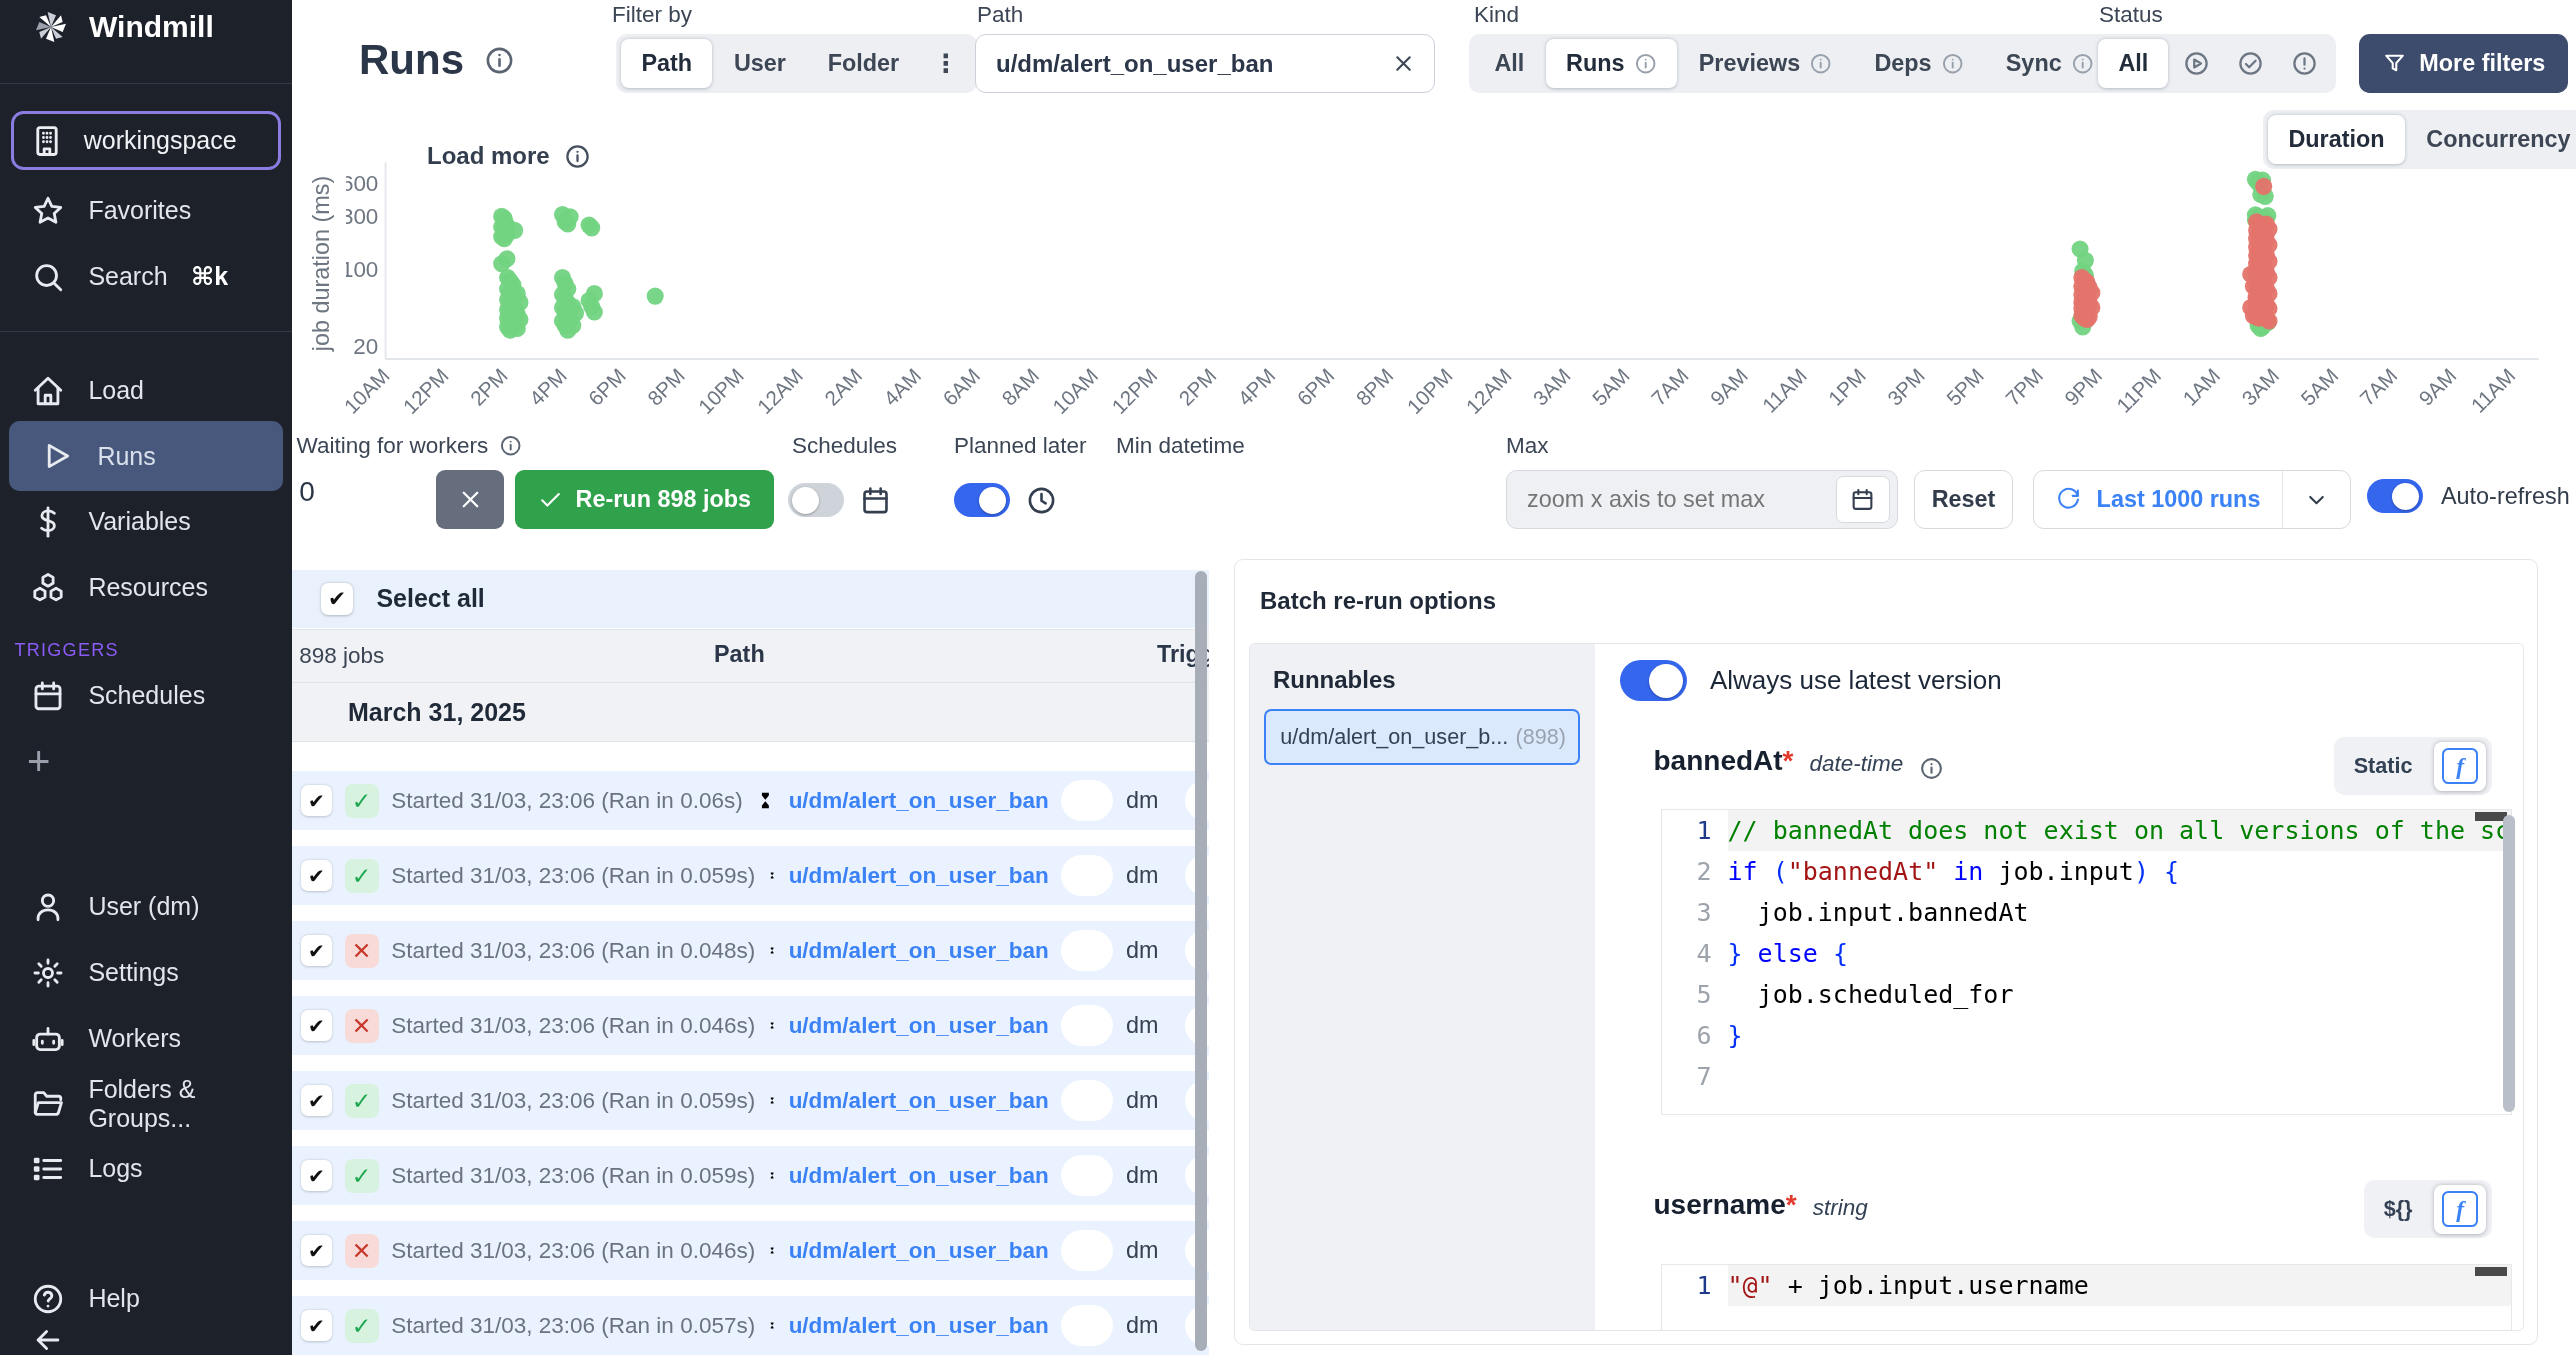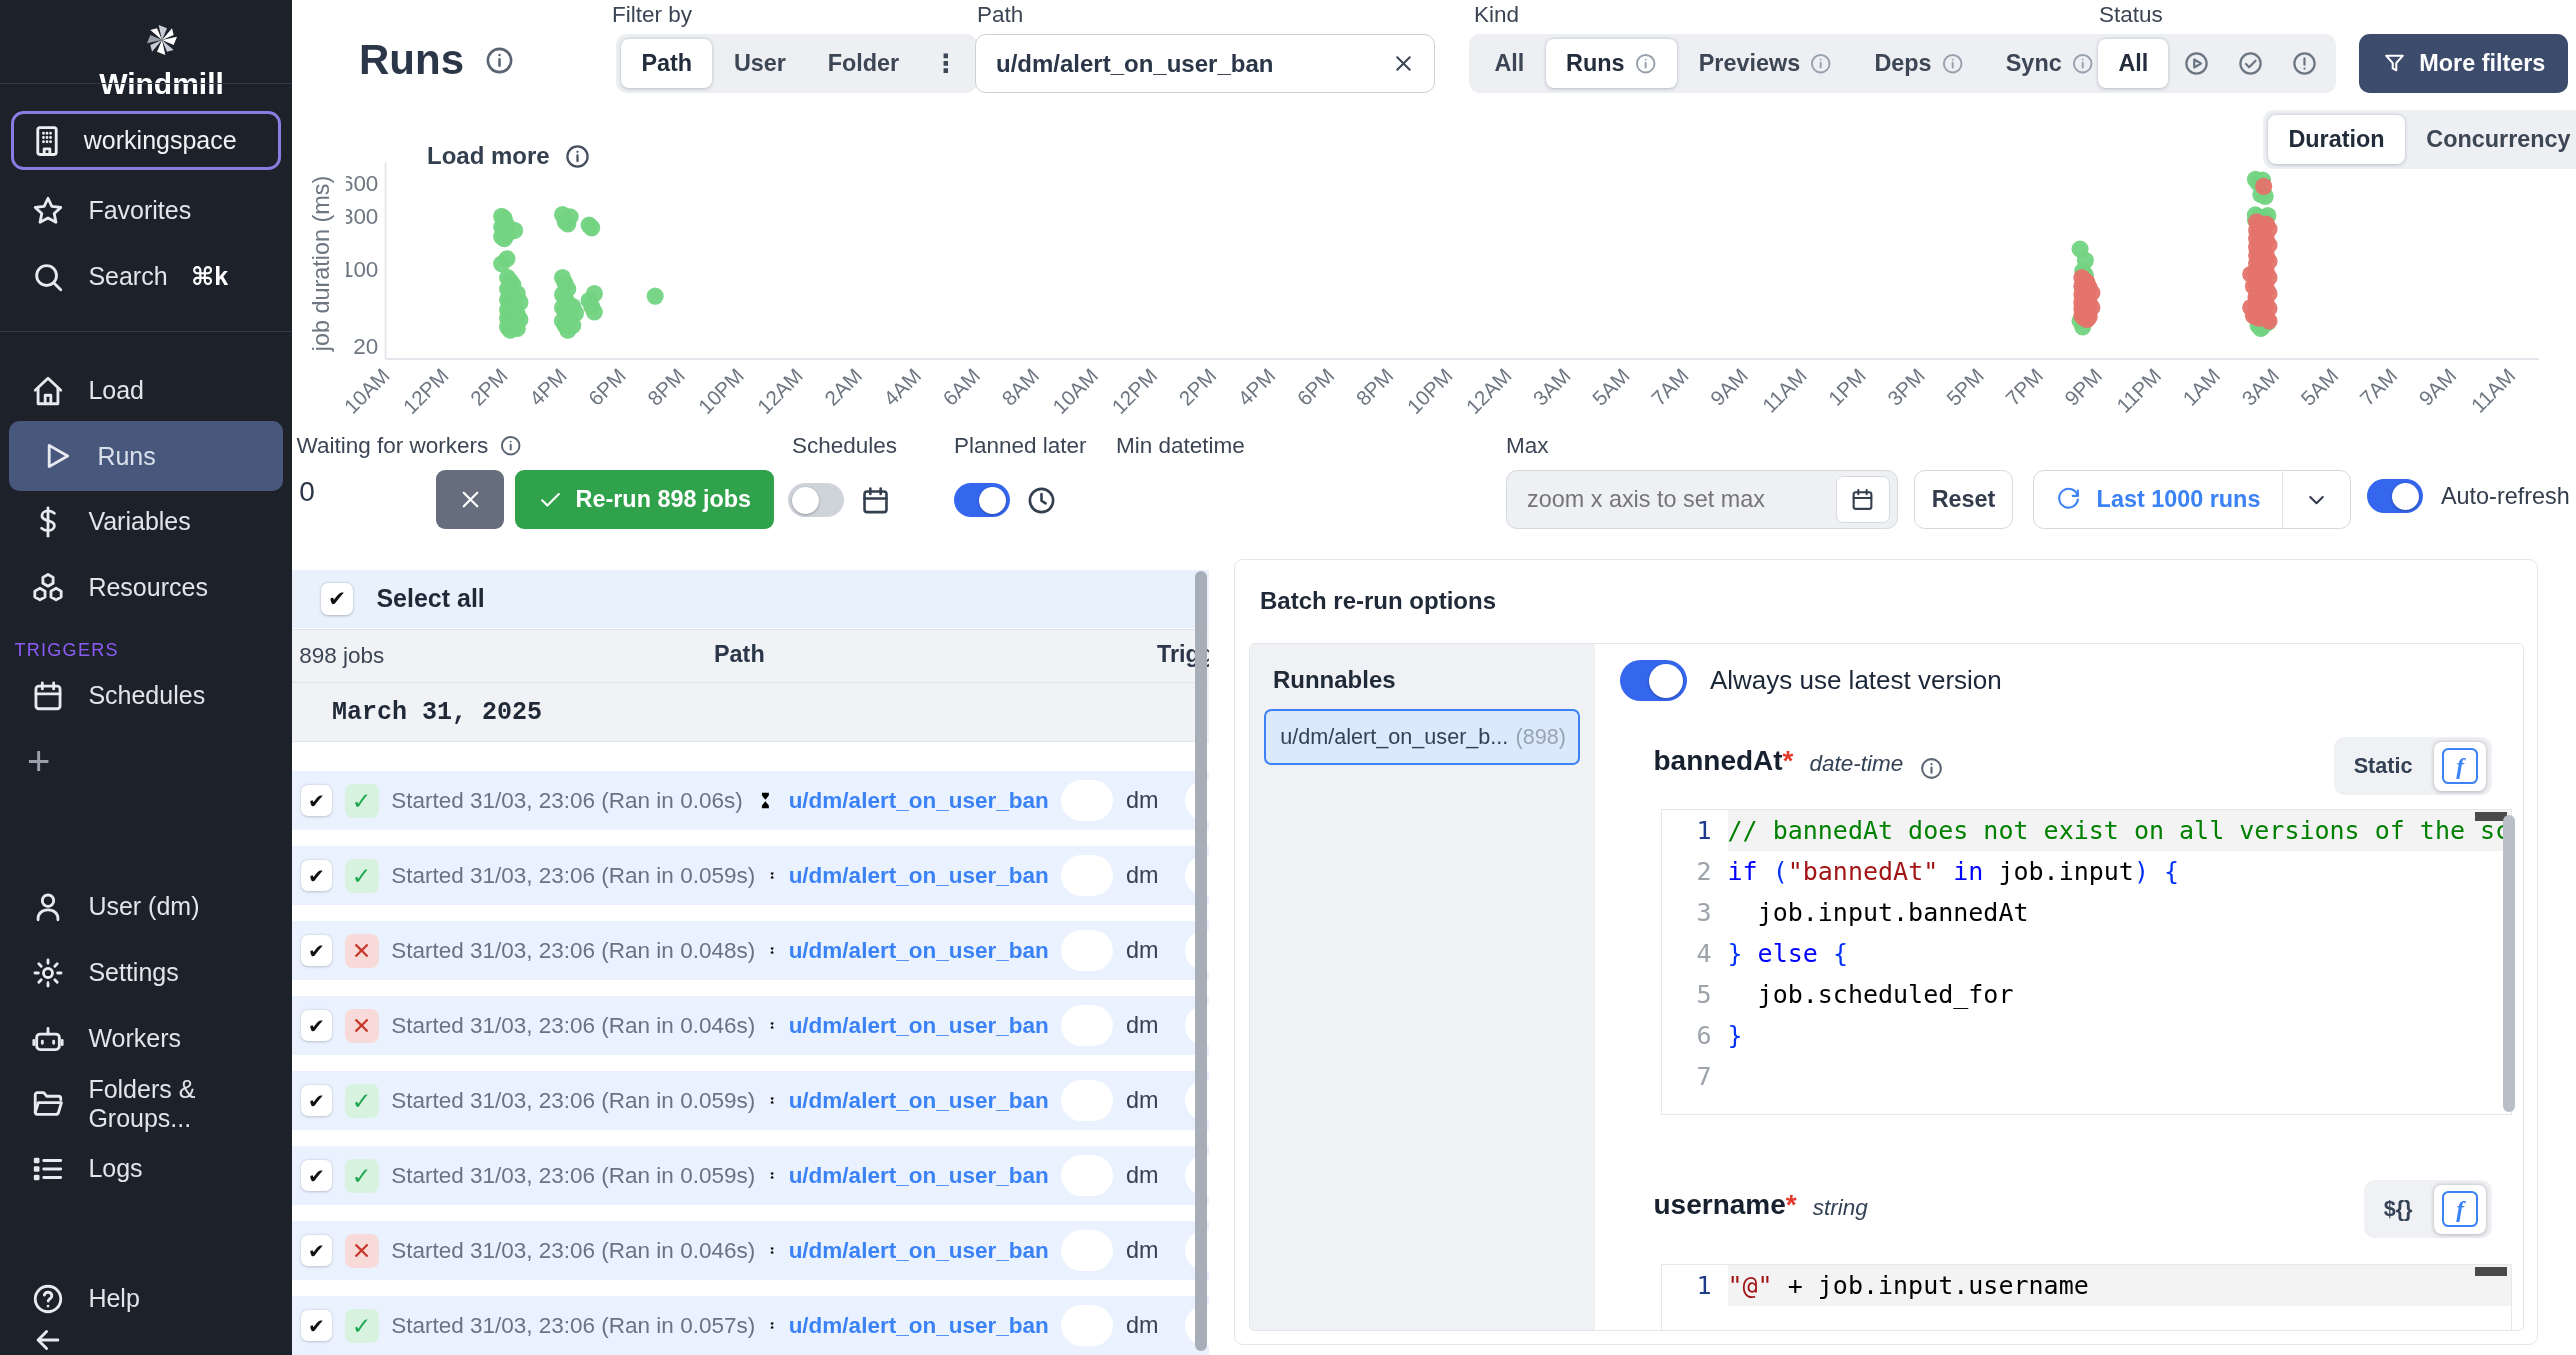--- a/index.html
+++ b/index.html
@@ -6,21 +6,21 @@
   body{width:2576px;height:1355px;overflow:hidden;font-family:"Liberation Sans","DejaVu Sans",sans-serif;color:#2b3445;}
   .app{position:relative;width:2576px;height:1355px;display:flex;}
   i[data-icon]{display:inline-flex;align-items:center;justify-content:center;flex:none;}
   i[data-icon] svg{width:100%;height:100%;stroke:currentColor;fill:none;stroke-width:2;stroke-linecap:round;stroke-linejoin:round;}
 
   
   .sidebar{position:relative;width:292px;height:1355px;background:#1d212a;flex:none;color:#dde1e8;z-index:10;}
   .sb-row{position:absolute;left:0;width:292px;display:flex;align-items:center;gap:23.4px;padding-left:31px;box-sizing:border-box;cursor:pointer;}
   .sb-row i{width:34px;height:34px;color:#e7eaef;}
   .sb-label{font-size:25px;color:#e2e5ea;}
-  .logo-row{top:20px;height:54px;gap:7px;flex-direction:column;}
+  .logo-row{top:0;height:54px;gap:18px;}
   .logo-row .sb-label{font-weight:bold;font-size:30px;color:#fff;}
   .sb-div{position:absolute;left:0;width:292px;height:0;border-top:1.8px solid #343945;}
   .workspace-btn{position:absolute;left:10.8px;top:111px;width:270px;height:59px;border:3.6px solid #8a7ce0;border-radius:12.6px;display:flex;align-items:center;gap:20px;padding-left:16px;box-sizing:border-box;cursor:pointer;}
   .workspace-btn i{width:34px;height:34px;color:#eceef2;}
   .workspace-btn span{font-size:25px;color:#f1f2f5;}
   .kbd{font-weight:bold;color:#fff;font-size:25px;}
   .runs-active{background:#47587c;border-radius:10.8px;left:9px;width:274px;}
   .runs-active .sb-label{color:#d9e0ec;}
   .triggers-label{position:absolute;left:14.4px;top:640px;font-size:18px;letter-spacing:1.3px;color:#8b5cf6;}
   .plus-btn{position:absolute;left:27px;top:739px;font-size:40px;color:#9aa0ab;font-weight:300;cursor:pointer;}
@@ -81,21 +81,21 @@
 
   
   .table-pane{position:absolute;left:0;top:566px;width:917px;height:789px;overflow:hidden;}
   .selectall{position:absolute;left:0;top:3.6px;width:917px;height:58px;background:#e8f1fc;display:flex;align-items:center;gap:23.4px;padding-left:29px;box-sizing:border-box;}
   .chk{width:32px;height:32px;background:#fff;border-radius:7.2px;box-shadow:0 0.9px 2.7px rgba(0,0,0,.25);display:flex;align-items:center;justify-content:center;font-size:21.6px;color:#111;cursor:pointer;flex:none;}
   .selectall b{font-size:25px;color:#1f2937;}
   .thead{position:absolute;left:0;top:63px;width:917px;height:54px;background:#f0f2f5;border-top:1.8px solid #e0e4e9;border-bottom:1.8px solid #e0e4e9;box-sizing:border-box;}
   .thead .c1{position:absolute;left:7.2px;top:12.6px;font-size:22.5px;color:#3b4554;}
   .thead .c2{position:absolute;left:422px;top:10.8px;font-size:23.4px;font-weight:bold;color:#2b3648;}
   .thead .c3{position:absolute;left:865px;top:10.8px;font-size:23.4px;font-weight:bold;color:#2b3648;white-space:nowrap;}
-  .dategroup{position:absolute;left:0;top:117px;width:917px;height:59px;background:#f0f2f5;border-bottom:1.8px solid #e0e4e9;display:flex;align-items:center;padding-left:40px;box-sizing:border-box;font-size:25px;font-weight:bold;color:#1f2937;font-family:Liberation Mono, monospace;}
+  .dategroup{position:absolute;left:0;top:117px;width:917px;height:59px;background:#f0f2f5;border-bottom:1.8px solid #e0e4e9;display:flex;align-items:center;padding-left:56px;box-sizing:border-box;font-size:25px;font-weight:bold;color:#1f2937;}
   .rows{position:absolute;left:0;top:205px;width:917px;}
   .run-row{position:relative;width:917px;height:59px;background:#e9f2fe;margin-bottom:16px;display:flex;align-items:center;gap:12.6px;padding-left:9px;box-sizing:border-box;cursor:pointer;}
   .rchk{width:31px;height:31px;background:#fff;border-radius:7.2px;box-shadow:0 0.9px 2.7px rgba(0,0,0,.2);display:flex;align-items:center;justify-content:center;font-size:20px;color:#111;flex:none;cursor:pointer;}
   .chip{width:34px;height:34px;border-radius:8px;display:flex;align-items:center;justify-content:center;font-size:23.4px;font-weight:bold;flex:none;}
   .chip.ok{background:#d7f2de;color:#1da750;}
   .chip.fail{background:#f8dbd8;color:#c8372b;}
   .rtext{font-size:22.5px;color:#6b7280;white-space:nowrap;}
   .hg{width:29px;height:29px;color:#f07c2d;}
   .rlink{font-size:22.5px;font-weight:bold;color:#3b82f6;text-decoration:none;white-space:nowrap;cursor:pointer;}
   .fpill{width:52px;height:41px;background:#fff;border-radius:20.7px;display:flex;align-items:center;justify-content:center;flex:none;cursor:pointer;}

